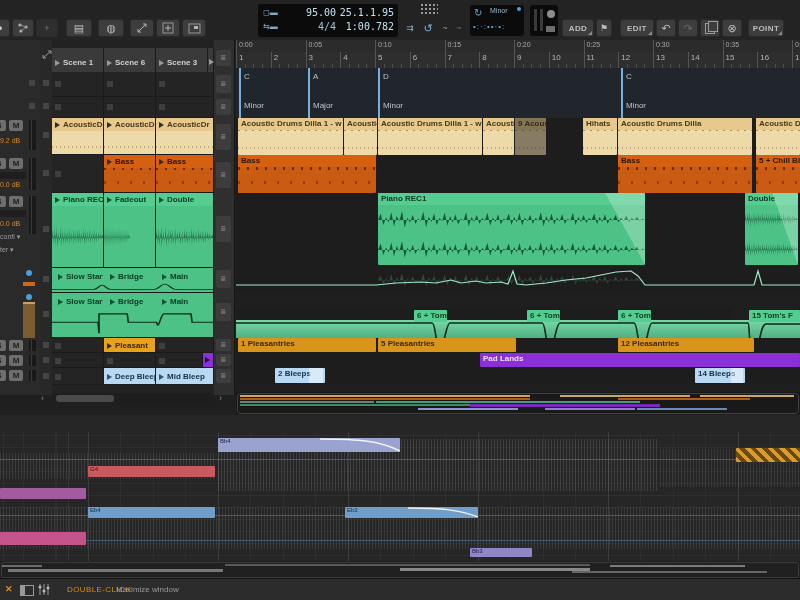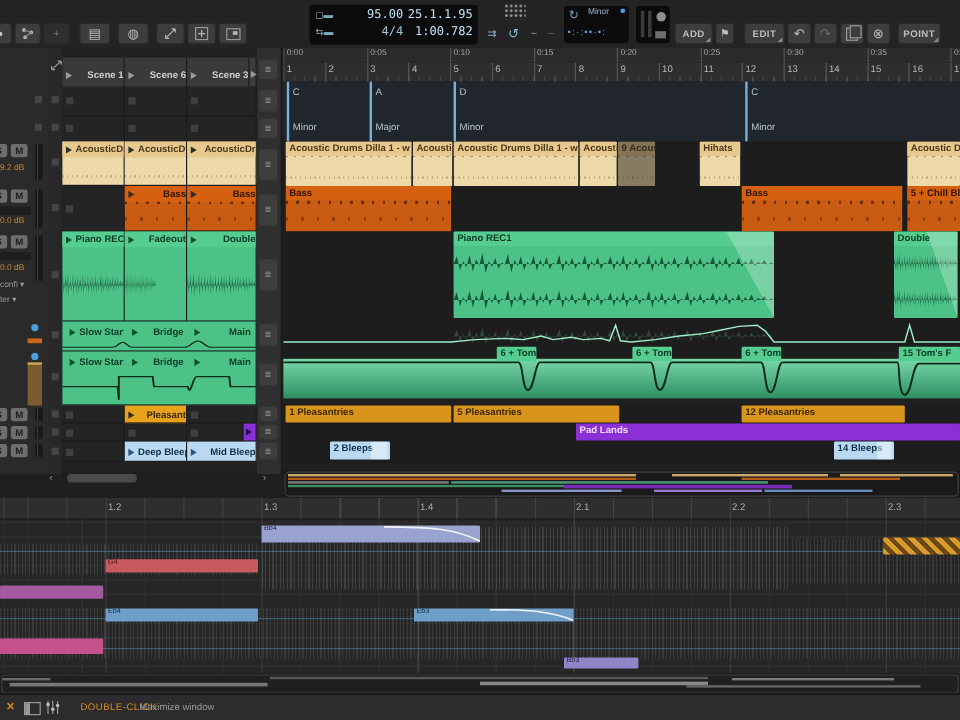--- a/index.html
+++ b/index.html
@@ -23,21 +23,21 @@
   
   .smbtn{position:absolute;width:14px;height:11px;background:#6e6e6e;border-radius:2px;color:#1e1e1e;
          font-size:8px;font-weight:bold;display:flex;align-items:center;justify-content:center;}
   .gain{position:absolute;color:#cf8a30;font-size:7px;}
   .optdd{position:absolute;color:#9a9a9a;font-size:7px;}
   .stopSq{position:absolute;width:6px;height:6px;background:#454545;}
   .meter2{position:absolute;width:7px;background:repeating-linear-gradient(90deg,#191919 0 2px,#3a3a3a 2px 3px,#191919 3px 5px);}
   
   .cell{position:absolute;background:#242424;border-right:1px solid #1a1a1a;border-bottom:1px solid #1a1a1a;box-sizing:border-box;}
   .clipHdr{position:absolute;left:0;top:0;right:0;height:13px;display:flex;align-items:center;gap:3px;
-           font-size:8px;font-weight:bold;overflow:hidden;white-space:nowrap;padding-left:3px;box-sizing:border-box;justify-content:space-between;}
+           font-size:8px;font-weight:bold;overflow:hidden;white-space:nowrap;padding-left:3px;box-sizing:border-box;}
   .tri{width:0;height:0;border-top:3.5px solid transparent;border-bottom:3.5px solid transparent;border-left:5px solid #2e2e2e;flex:0 0 auto;}
   .drum-body{background-color:#eed9a8;background-image:
       repeating-linear-gradient(90deg,rgba(90,60,20,.45) 0 2px,transparent 2px 7px),
       repeating-linear-gradient(90deg,rgba(90,60,20,.30) 0 1px,transparent 1px 4px);
       background-size:100% 3px,100% 2px;background-position:0 30%,0 82%;background-repeat:repeat-x;}
   .bass-body{background-color:#c95c12;background-image:
       repeating-linear-gradient(90deg,rgba(30,10,0,.55) 0 2px,transparent 2px 9px),
       repeating-linear-gradient(90deg,rgba(30,10,0,.35) 0 2px,transparent 2px 13px);
       background-size:100% 3px,100% 3px;background-position:0 35%,0 75%;background-repeat:repeat-x;}
   .beatgrid{background-image:repeating-linear-gradient(90deg,rgba(255,255,255,.045) 0 1px,transparent 1px 34.75px),
@@ -486,20 +486,23 @@
       </div>
     <div class="aclip drum-body" style="left:247px;top:78px;width:31px;height:37px">
         <div class="aclipHdr" style="background:#e7c98e;color:#4a3818">Acoustic D</div>
       </div>
     <div class="aclip drum-body" style="left:279px;top:78px;width:31px;height:37px;opacity:.5">
         <div class="aclipHdr" style="background:#e7c98e;color:#4a3818">9 Acoustic</div>
       </div>
     <div class="aclip drum-body" style="left:347px;top:78px;width:34px;height:37px">
         <div class="aclipHdr" style="background:#e7c98e;color:#4a3818">Hihats</div>
       </div>
+    <div class="aclip drum-body" style="left:382px;top:78px;width:134px;height:37px">
+        <div class="aclipHdr" style="background:#e7c98e;color:#4a3818">Acoustic Drums Dilla</div>
+      </div>
     <div class="aclip drum-body" style="left:520px;top:78px;width:44px;height:37px">
         <div class="aclipHdr" style="background:#e7c98e;color:#4a3818">Acoustic Drum</div>
       </div>
 
     <div class="abs beatgrid" style="left:0;top:115px;width:564px;height:38px;background:#1d1d1d"></div>
     <div class="aclip bass-body" style="left:2px;top:115px;width:138px;height:38px">
         <div class="aclipHdr" style="background:#d5600f;color:#2e1403">Bass</div>
       </div>
     <div class="aclip bass-body" style="left:382px;top:115px;width:134px;height:38px">
         <div class="aclipHdr" style="background:#d5600f;color:#2e1403">Bass</div>
@@ -532,21 +535,21 @@
 
     <div class="abs beatgrid" style="left:0;top:228px;width:564px;height:25px;background:#1d1d1d">
       <svg class="abs" style="left:142px;top:2px;opacity:.22" width="267" height="21" viewBox="0 0 200 40" preserveAspectRatio="none">
           <use href="#wv" fill="#7fe0b0"></use>
         </svg>
       <svg class="abs" style="left:0;top:0" width="564" height="25" viewBox="0 0 564 25">
         <path d="M0,17 L140,17 L160,15 L185,14 L200,15 L215,12 L225,15 L240,13 L250,15 L265,14 L272,16 L277,3 L281,16 L290,17 L310,15 L330,12 L350,10 L365,7 L380,4 L395,3 L402,8 L409,17 L518,17 L522,3 L526,17 L564,17" stroke="#9fecc6" stroke-width="1.2" fill="none"></path>
       </svg>
     </div>
 
-    <div class="abs beatgrid" style="left:0;top:247px;width:496px;height:45px;background:#1d1d1d">
+    <div class="abs beatgrid" style="left:0;top:268px;width:496px;height:45px;background:#1d1d1d">
       <div class="abs beatgrid" style="left:0;top:12px;width:564px;height:33px;background:linear-gradient(180deg,#79d8a8,#2e8f63)"></div>
       <div class="aclipHdr" style="left:178px;top:2px;width:33px;height:12px;background:#56cd90;color:#0c3a24;border-radius:1px">6 + Tom</div>
       <div class="aclipHdr" style="left:291px;top:2px;width:33px;height:12px;background:#56cd90;color:#0c3a24;border-radius:1px">6 + Tom</div>
       <div class="aclipHdr" style="left:382px;top:2px;width:33px;height:12px;background:#56cd90;color:#0c3a24;border-radius:1px">6 + Tom</div>
       <div class="aclipHdr" style="left:513px;top:2px;width:51px;height:12px;background:#56cd90;color:#0c3a24;border-radius:1px">15 Tom's F</div>
       <svg class="abs" style="left:0;top:0" width="564" height="45" viewBox="0 0 564 45">
         <path d="M0,15 L196,15 C200,15 199,38 204,38 C209,38 210,15 214,15 L306,15 C310,15 309,38 314,38 C319,38 320,15 324,15 L398,15 C402,15 401,40 406,40 C411,40 412,15 416,15 L512,15 C514,15 512,42 518,42 C524,42 524,16 530,16 L564,16" stroke="#0a2a1a" stroke-width="1.6" fill="none"></path>
       </svg>
     </div>
 
@@ -594,29 +597,20 @@
     <div class="abs" style="left:140px;top:9px;width:264px;height:2px;background:#4e9a7e"></div>
     <div class="abs" style="left:4px;top:12px;width:230px;height:2px;background:#3e8a64"></div>
     <div class="abs" style="left:234px;top:12px;width:190px;height:3px;background:#7a2ab8"></div>
     <div class="abs" style="left:182px;top:16px;width:100px;height:2px;background:#8a94c8"></div>
     <div class="abs" style="left:309px;top:16px;width:90px;height:2px;background:#9a7ad0"></div>
     <div class="abs" style="left:401px;top:16px;width:90px;height:2px;background:#6a8ab8"></div>
   </div>
 
   <div class="abs" style="left:0;top:415px;width:800px;height:146px;background:#262626;overflow:hidden">
 
-    <div class="abs" style="left:0;top:0;width:800px;height:17px;background:#2e2e2e;border-bottom:1px solid #1a1a1a;
-         background-image:repeating-linear-gradient(90deg,#454545 0 1px,transparent 1px 32.5px);background-position:23px 0">
-      <span class="abs" style="left:90px;top:3px;font-size:8px;color:#aaa">1.2</span>
-      <span class="abs" style="left:220px;top:3px;font-size:8px;color:#aaa">1.3</span>
-      <span class="abs" style="left:350px;top:3px;font-size:8px;color:#aaa">1.4</span>
-      <span class="abs" style="left:480px;top:3px;font-size:8px;color:#aaa">2.1</span>
-      <span class="abs" style="left:610px;top:3px;font-size:8px;color:#aaa">2.2</span>
-      <span class="abs" style="left:740px;top:3px;font-size:8px;color:#aaa">2.3</span>
-    </div>
 
     <div class="abs" style="left:0;top:17px;width:800px;height:129px;
          background-image:
            repeating-linear-gradient(90deg,rgba(255,255,255,.07) 0 1px,transparent 1px 130px),
            repeating-linear-gradient(90deg,rgba(255,255,255,.03) 0 1px,transparent 1px 32.5px),
            repeating-linear-gradient(180deg,rgba(255,255,255,.04) 0 1px,transparent 1px 12px);
          background-position:88px 0,23px 0,0 3px"></div>
 
     <div class="abs" style="left:0;top:44px;width:800px;height:1px;background:#3b5a6e"></div>
     <div class="abs" style="left:0;top:100px;width:800px;height:1px;background:#3b5a6e"></div>

